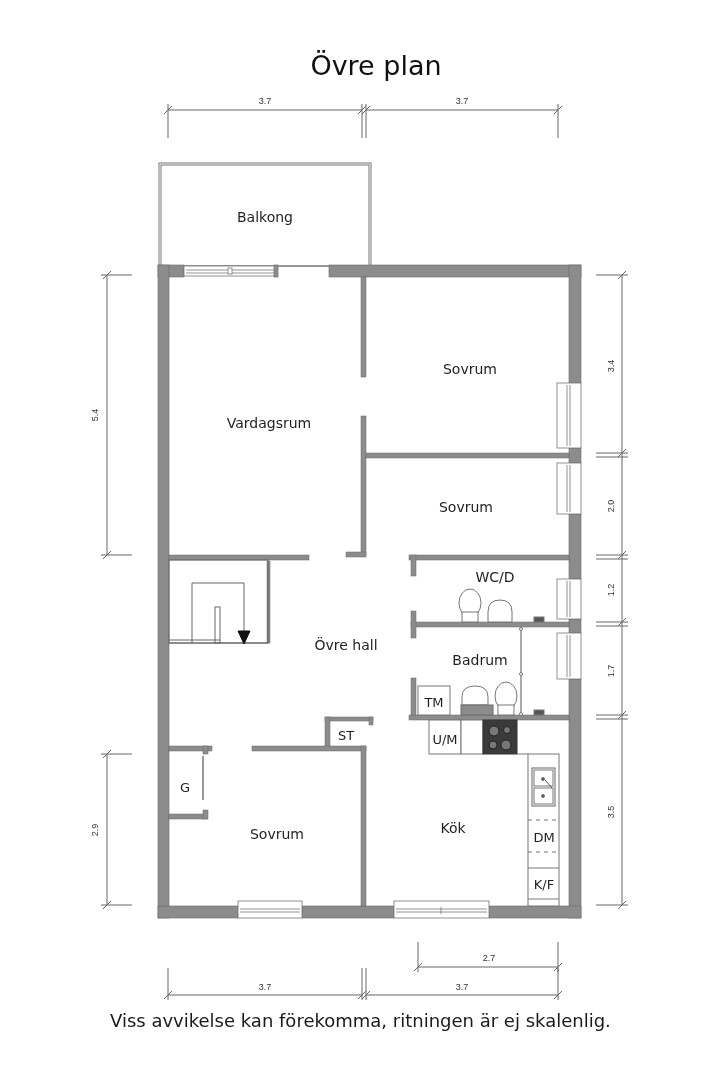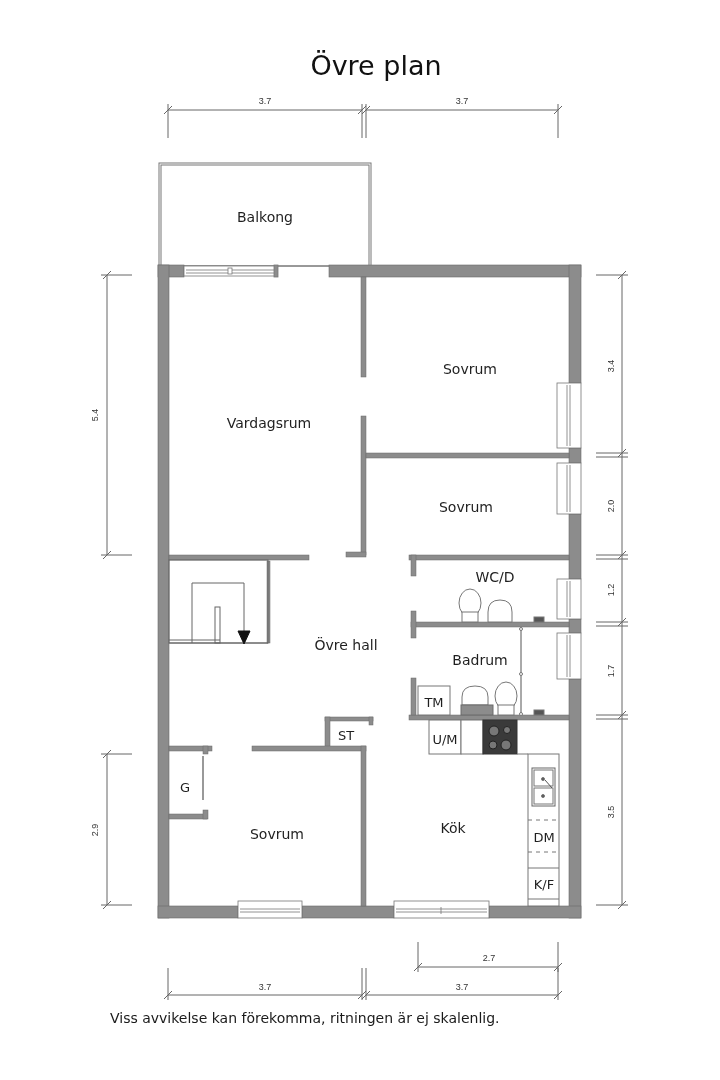--- a/index.html
+++ b/index.html
@@ -4,21 +4,21 @@
 <style>
   html, body { margin:0; padding:0; background:#ffffff; }
   body { width:720px; height:1080px; position:relative; overflow:hidden;
          font-family:"DejaVu Sans", sans-serif; color:#1a1a1a; }
   #plan-title { position:absolute; left:0; top:50px; width:752px; text-align:center;
                 font-size:27px; font-weight:normal; color:#111; }
   svg#plan { position:absolute; left:0; top:0; }
   .room-label { font-family:"DejaVu Sans", sans-serif; font-size:14px; fill:#1f1f1f; }
   .small-label { font-family:"DejaVu Sans", sans-serif; font-size:13px; fill:#1f1f1f; }
   .dim-label { font-family:"Liberation Sans", sans-serif; font-size:9px; fill:#333; }
-  #disclaimer { position:absolute; left:110px; top:1010px; font-size:14px; color:#1a1a1a; }
+  #disclaimer { position:absolute; left:110px; top:1010px; font-size:18px; color:#1a1a1a; }
 </style>
 </head>
 <body>
 
 <div id="plan-title">Övre plan</div>
 
 <svg id="plan" width="720" height="1080" viewBox="0 0 720 1080" xmlns="http://www.w3.org/2000/svg">
 
   <g stroke="#666" stroke-width="1" fill="none">
 

